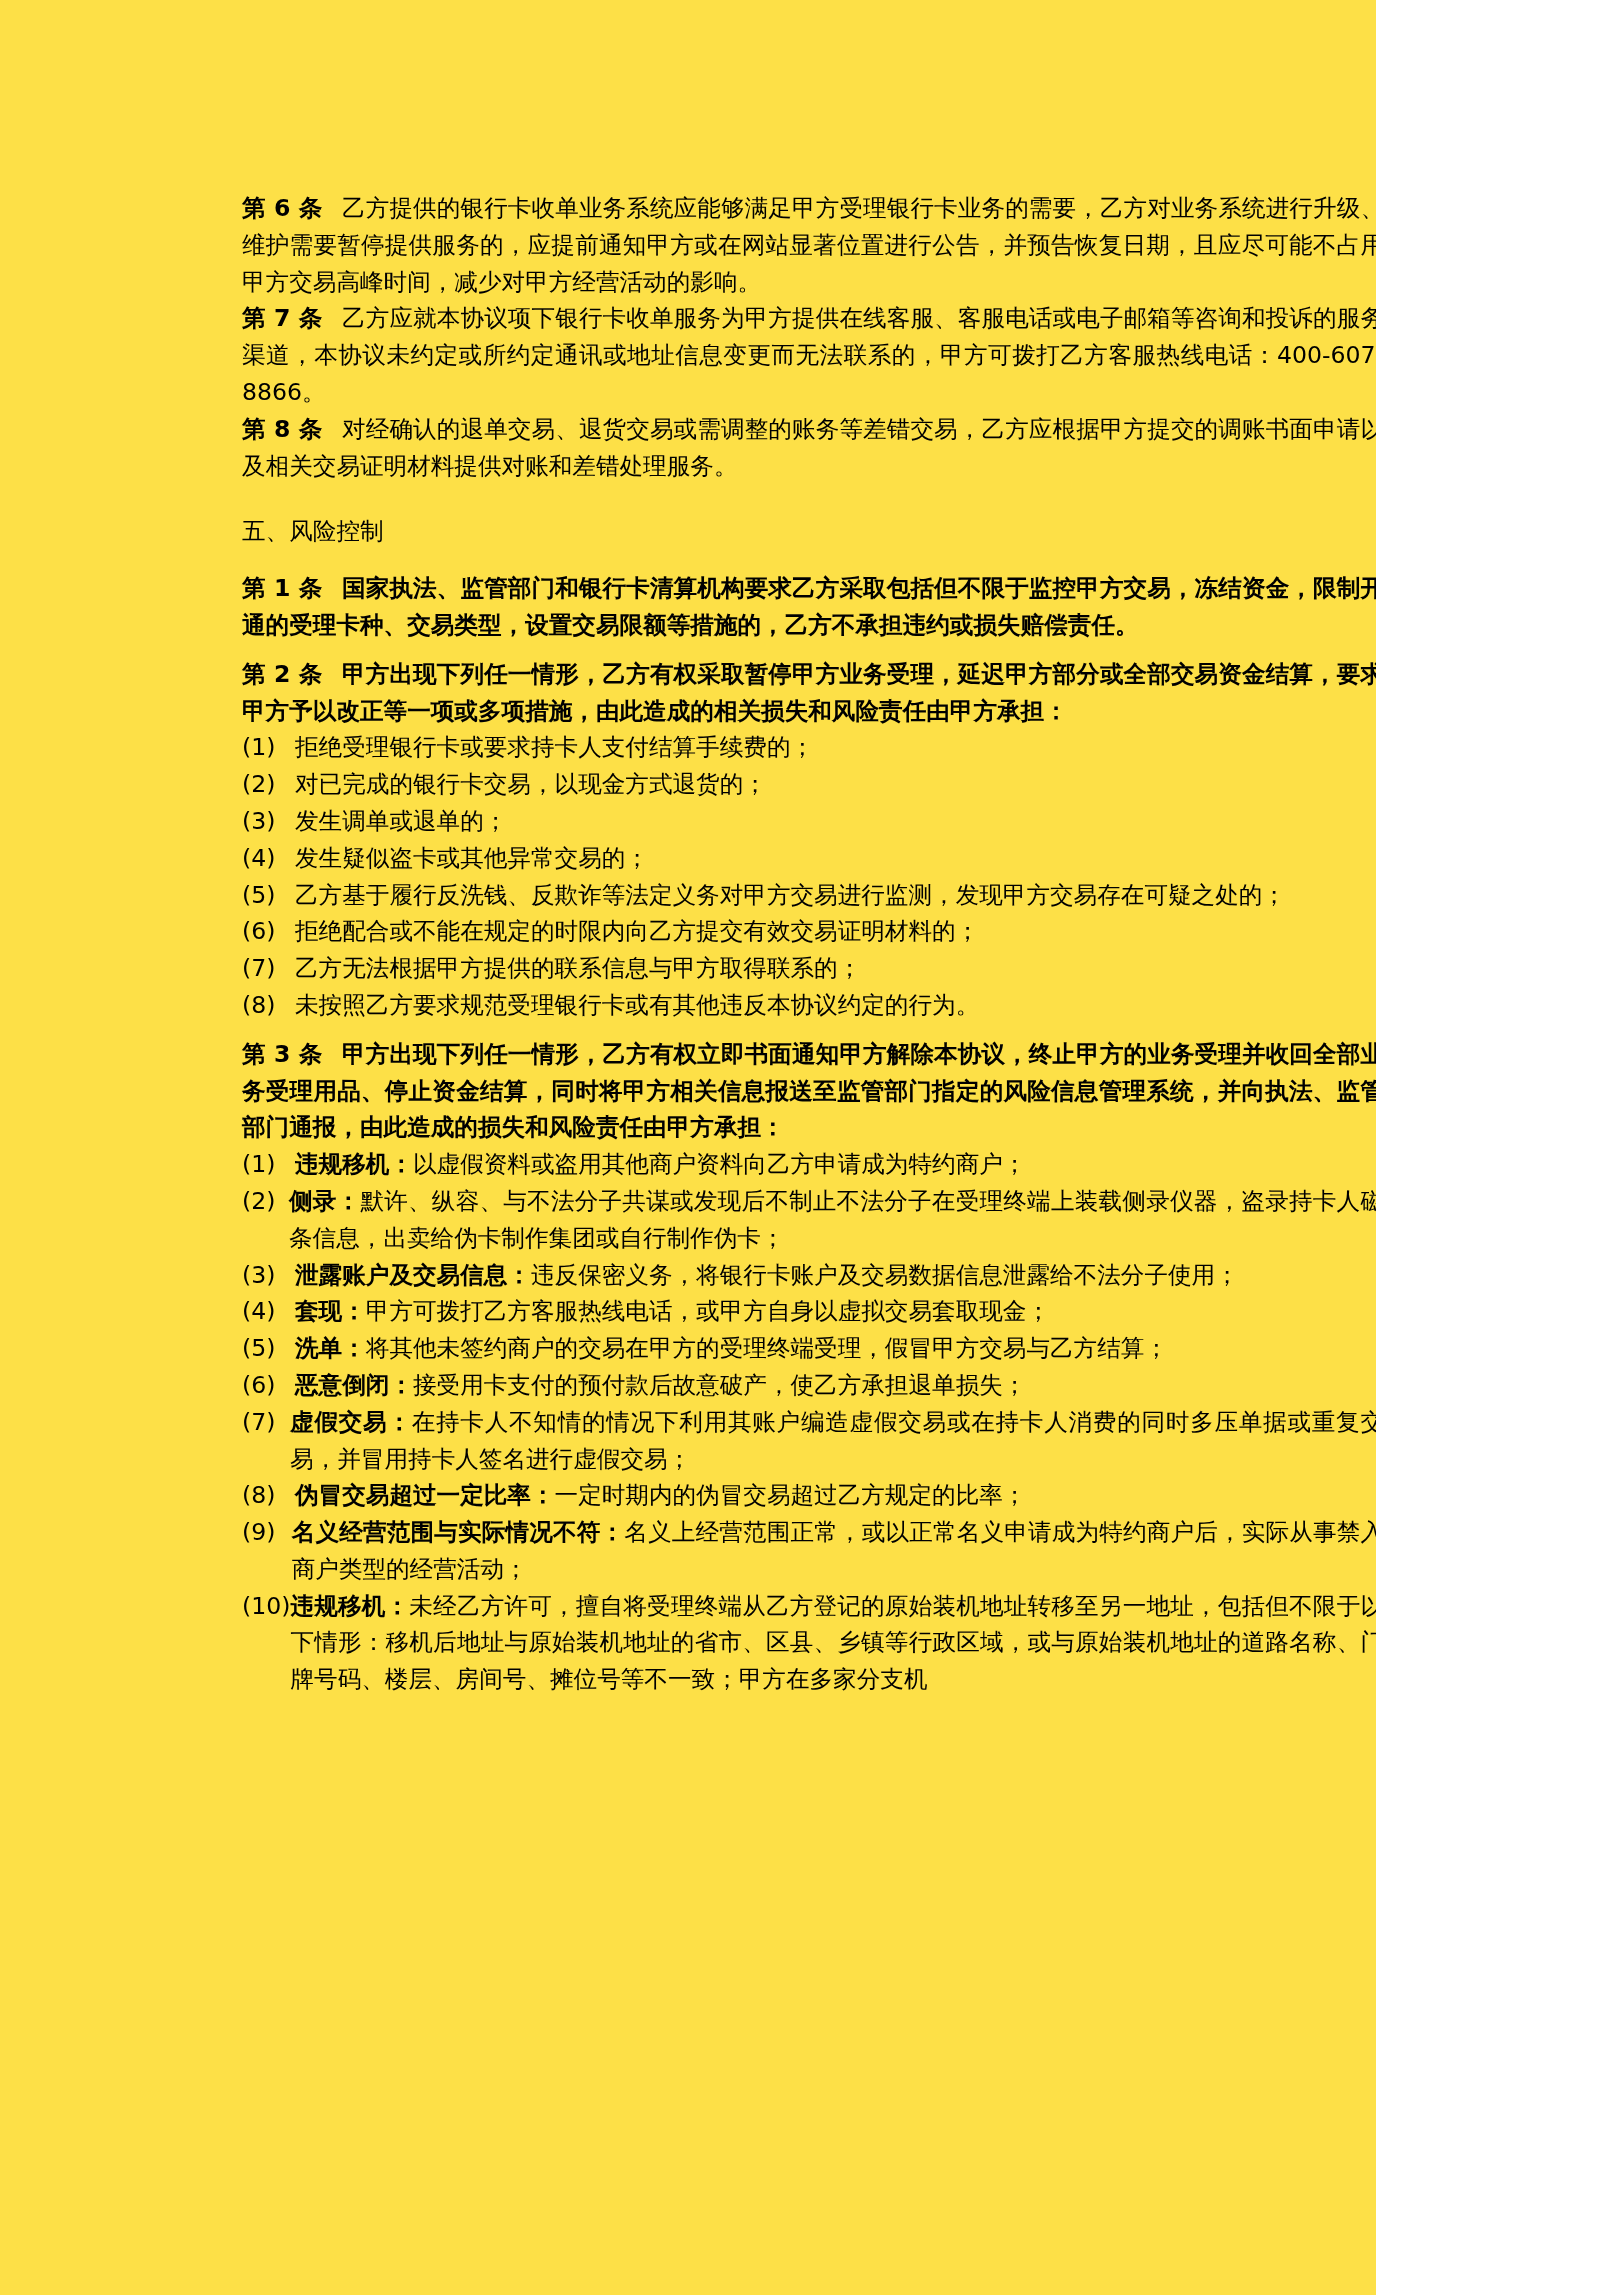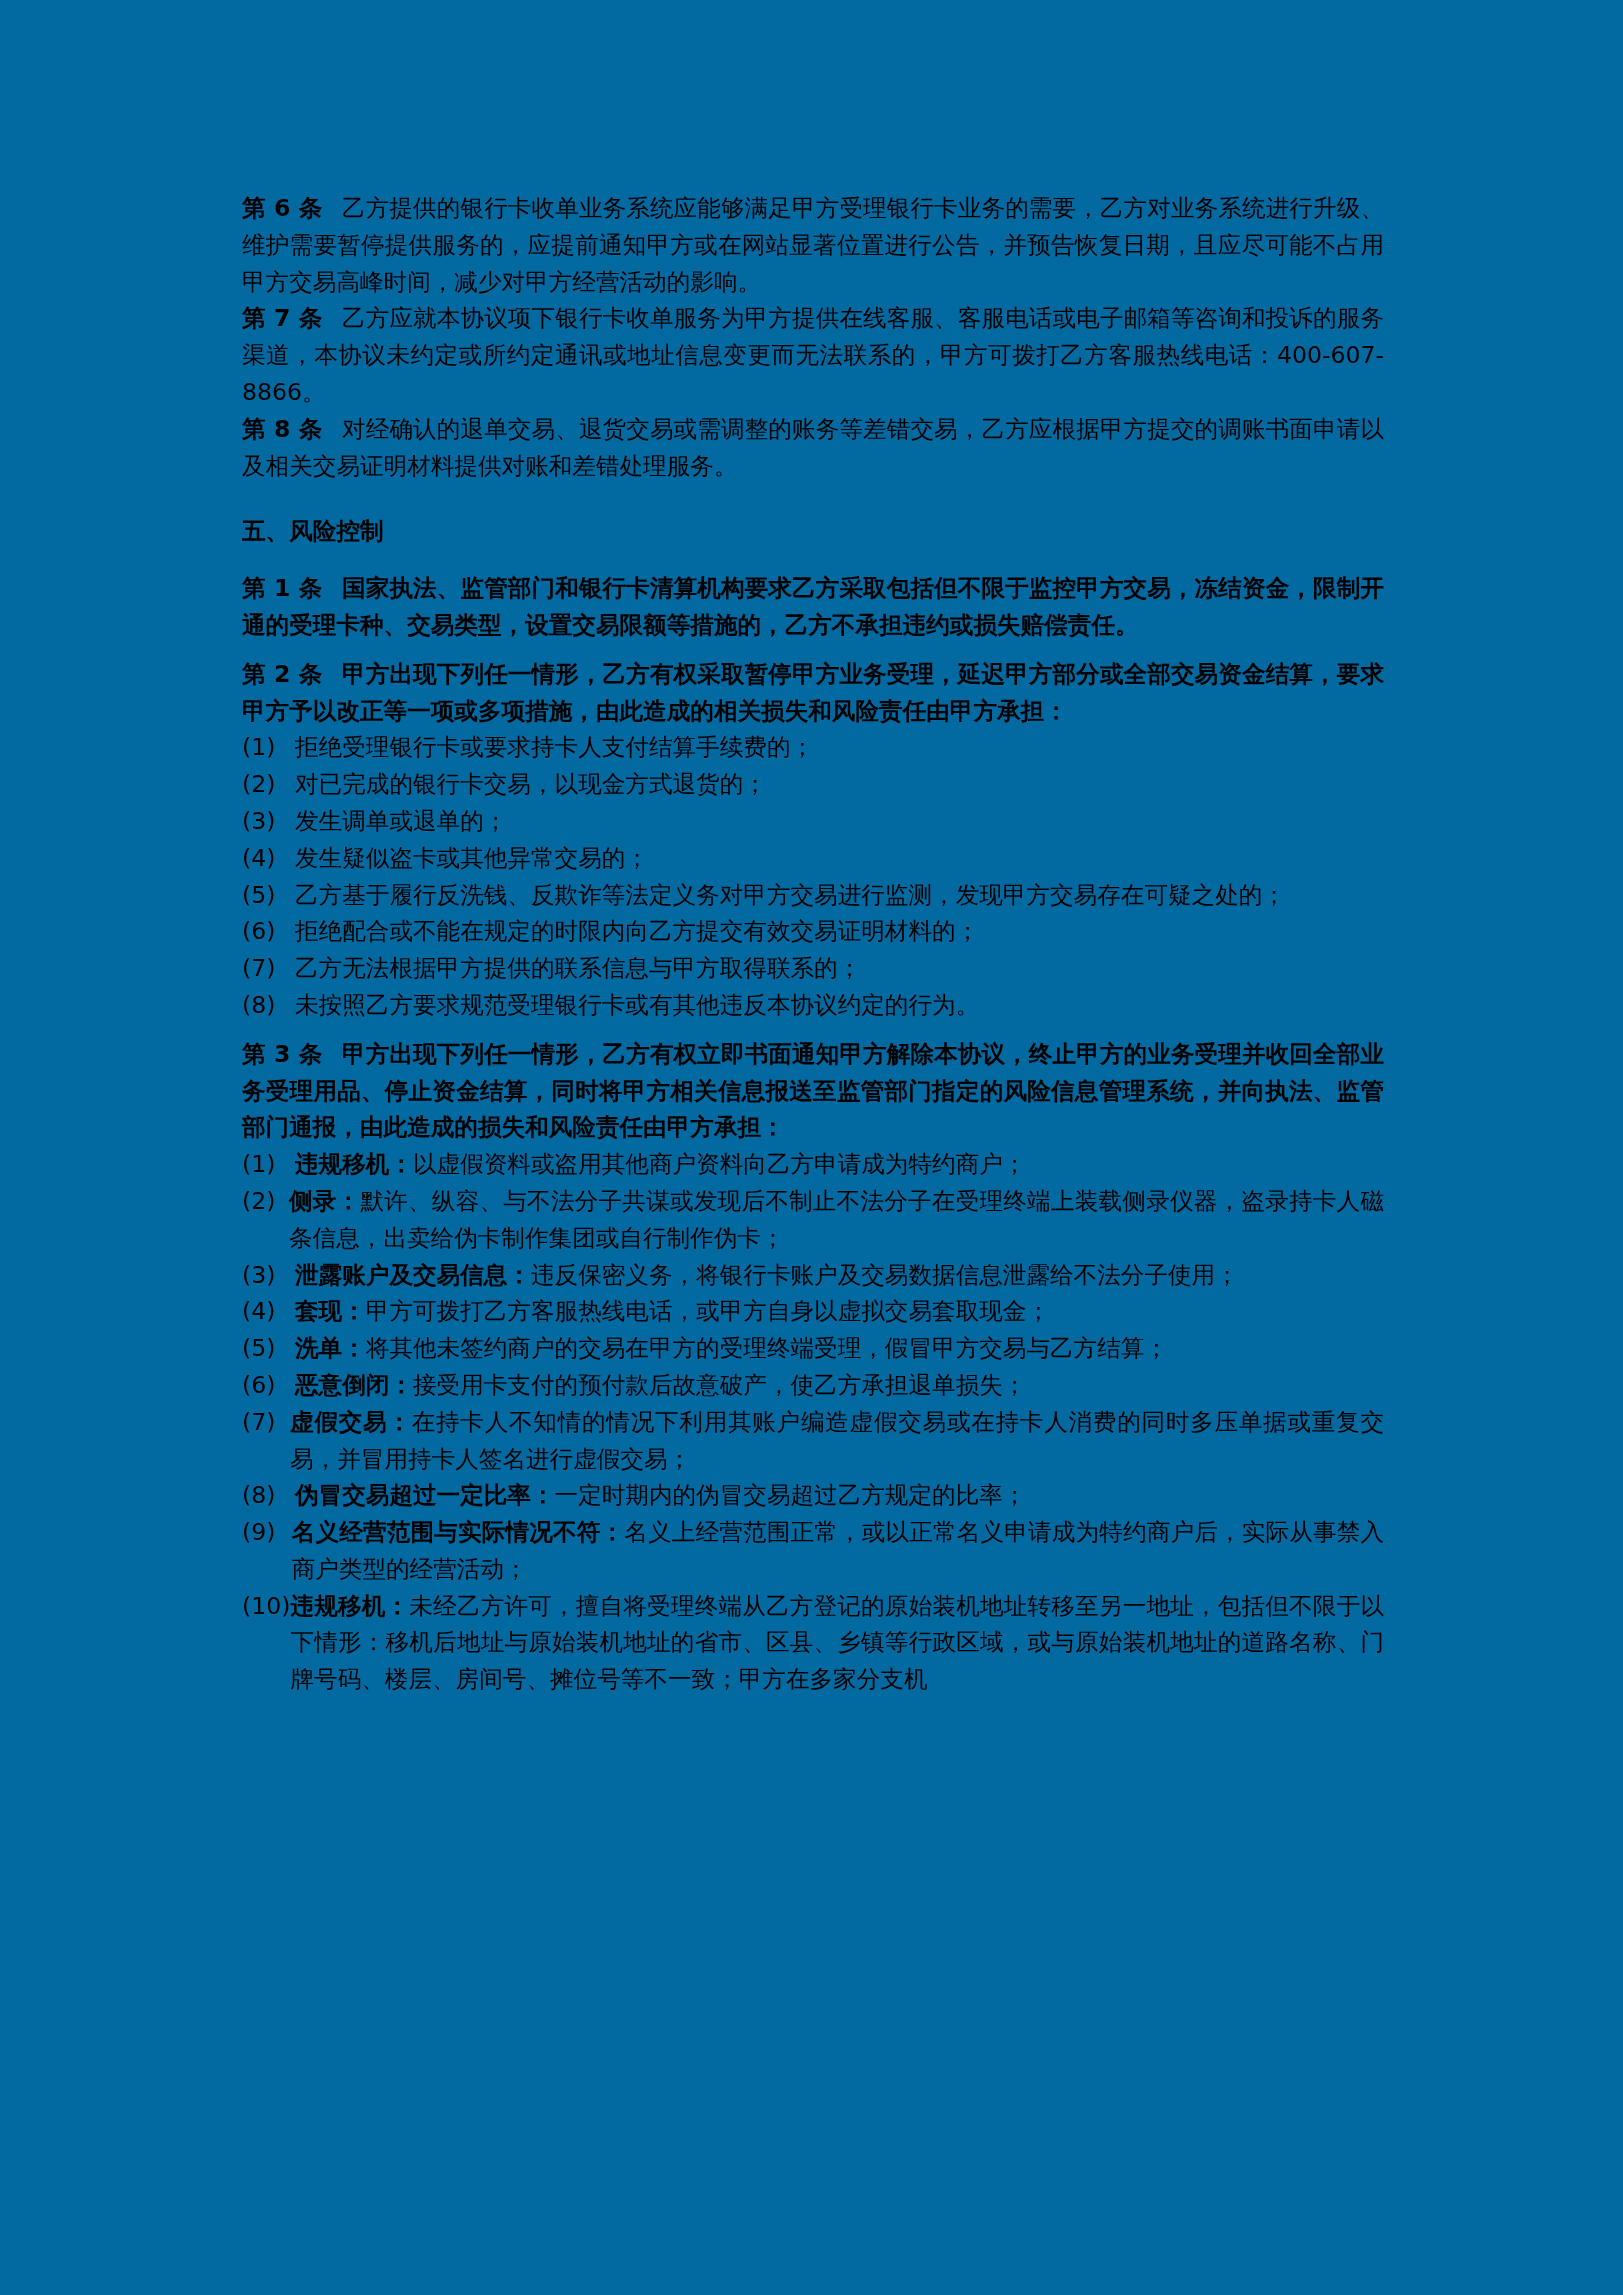--- a/index.html
+++ b/index.html
@@ -4,24 +4,24 @@
 <style>
   html, body {
     margin: 0;
     padding: 0;
     background: #ffffff;
   }
   body {
     font-family: "DejaVu Sans", "Liberation Sans", sans-serif;
   }
   .page {
-    width: 1623px;
+    width: 1376px;
     height: 2295px;
     box-sizing: border-box;
-    background: #0369a1;
+    background: #fde047;
     position: relative;
     overflow: hidden;
   }
   .content {
     position: absolute;
     left: 242px;
     top: 190px;
     width: 1142px;
   }
   p {
@@ -33,21 +33,21 @@
     text-justify: inter-ideograph;
   }
   .para {
     text-indent: 0;
   }
   .bold {
     font-weight: bold;
     margin-top: 12px;
   }
   .section-head {
-    font-weight: bold;
+    font-weight: normal;
     margin-top: 29px;
     margin-bottom: 20px;
   }
   .list-item {
     display: flex;
     align-items: flex-start;
   }
   .list-marker {
     flex: 0 0 auto;
     white-space: nowrap;

